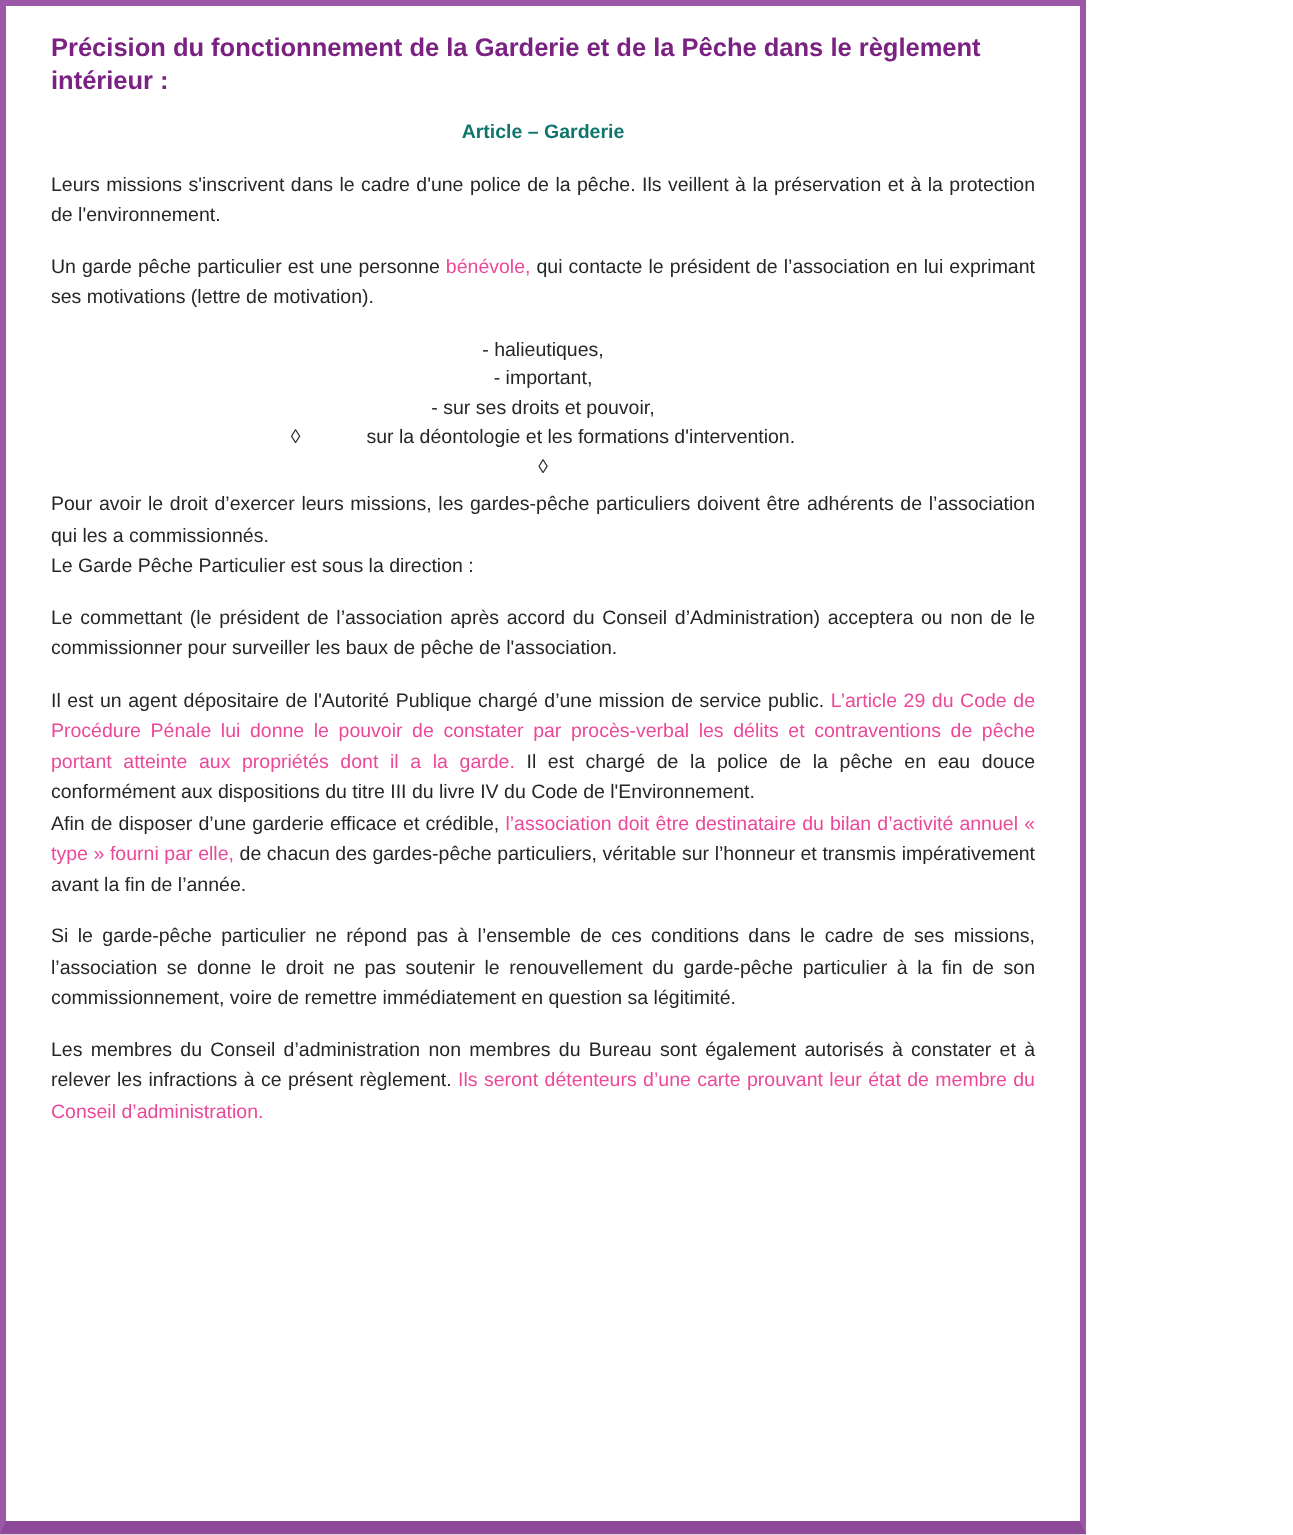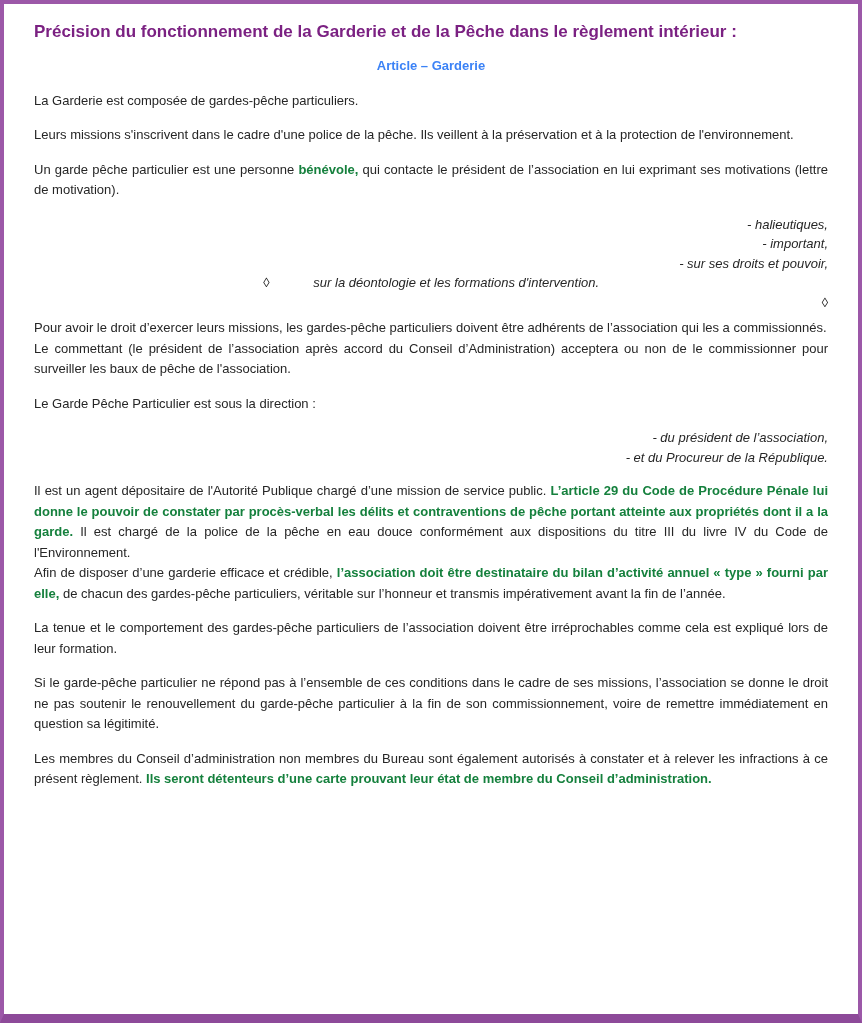--- a/index.html
+++ b/index.html
@@ -7,65 +7,64 @@
     padding: 0;
     background: #ffffff;
   }
   body {
     width: 862px;
     height: 1023px;
     font-family: "Liberation Sans", sans-serif;
   }
   .page {
     box-sizing: border-box;
-    width: 862px;
+    width: 724px;
     height: 1023px;
     background: #ffffff;
     border-left: 4px solid #9c58a8;
     border-right: 4px solid #9c58a8;
     border-top: 4px solid #9c58a8;
     border-bottom: 9px solid #8d4a99;
     padding: 17px 30px 0 30px;
     overflow: hidden;
   }
   .doc-title {
     font-size: 17px;
     font-weight: bold;
     color: #7b2182;
     line-height: 1.3;
     margin: 0 0 13px 0;
   }
   .subtitle {
     text-align: center;
     font-size: 13px;
     font-weight: bold;
-    color: #3b82f6;
+    color: #0f766e;
     margin: 0 0 14px 0;
     line-height: 20.5px;
   }
   .para {
     font-size: 13px;
     line-height: 20.5px;
     color: #262626;
     margin: 0 0 14px 0;
   }
   .just { text-align: justify; }
   .tight { margin-bottom: 0; }
   .hl {
-    color: #15803d;
-    font-weight: bold;
+    color: #ec4899;
+    font-weight: normal;
   }
   .center-block { margin: 0 0 14px 0; }
   .center-block.list-gap { margin-bottom: 6px; }
   .center-line {
-    text-align: right;
+    text-align: center;
     font-size: 13px;
     line-height: 19.5px;
     color: #262626;
-    font-style: italic;
   }
   .diamond-line {
     display: flex;
     justify-content: center;
     align-items: baseline;
     gap: 44px;
   }
   .diamond {
     font-size: 13px;
     color: #262626;
@@ -73,54 +72,48 @@
 </style>
 </head>
 <body>
 
 <div class="page">
 
   <h1 class="doc-title">Précision du fonctionnement de la Garderie et de la Pêche dans le règlement intérieur :</h1>
 
   <div class="subtitle">Article – Garderie</div>
 
-  <p class="para">La Garderie est composée de gardes-pêche particuliers.</p>
 
   <p class="para just">Leurs missions s'inscrivent dans le cadre d'une police de la pêche. Ils veillent à la préservation et à la protection de l'environnement.</p>
 
   <p class="para just"><span>Un garde pêche particulier est une personne </span><span class="hl">bénévole,</span><span> qui contacte le président de l’association en lui exprimant ses motivations (lettre de motivation).</span></p>
 
 
   <div class="center-block list-gap">
     <div class="center-line">- halieutiques,</div>
     <div class="center-line">- important,</div>
     <div class="center-line">- sur ses droits et pouvoir,</div>
     <div class="center-line diamond-line">
       <span class="diamond">◊</span>
       <span>sur la déontologie et les formations d'intervention.</span>
     </div>
     <div class="center-line">
       <span class="diamond">◊</span>
     </div>
   </div>
 
   <p class="para just tight">Pour avoir le droit d’exercer leurs missions, les gardes-pêche particuliers doivent être adhérents de l’association qui les a commissionnés.</p>
+  <p class="para">Le Garde Pêche Particulier est sous la direction :</p>
+
   <p class="para just">Le commettant (le président de l’association après accord du Conseil d’Administration) acceptera ou non de le commissionner pour surveiller les baux de pêche de l'association.</p>
 
-  <p class="para">Le Garde Pêche Particulier est sous la direction :</p>
-
-  <div class="center-block">
-    <div class="center-line">- du président de l’association,</div>
-    <div class="center-line">- et du Procureur de la République.</div>
-  </div>
 
   <p class="para just tight"><span>Il est un agent dépositaire de l'Autorité Publique chargé d’une mission de service public. </span><span class="hl">L’article 29 du Code de Procédure Pénale lui donne le pouvoir de constater par procès-verbal les délits et contraventions de pêche portant atteinte aux propriétés dont il a la garde.</span><span> Il est chargé de la police de la pêche en eau douce conformément aux dispositions du titre III du livre IV du Code de l'Environnement.</span></p>
 
 
   <p class="para just"><span>Afin de disposer d’une garderie efficace et crédible, </span><span class="hl">l’association doit être destinataire du bilan d’activité annuel « type » fourni par elle,</span><span> de chacun des gardes-pêche particuliers, véritable sur l’honneur et transmis impérativement avant la fin de l’année.</span></p>
 
-  <p class="para just">La tenue et le comportement des gardes-pêche particuliers de l’association doivent être irréprochables comme cela est expliqué lors de leur formation.</p>
 
   <p class="para just">Si le garde-pêche particulier ne répond pas à l’ensemble de ces conditions dans le cadre de ses missions, l’association se donne le droit ne pas soutenir le renouvellement du garde-pêche particulier à la fin de son commissionnement, voire de remettre immédiatement en question sa légitimité.</p>
 
   <p class="para just"><span>Les membres du Conseil d’administration non membres du Bureau sont également autorisés à constater et à relever les infractions à ce présent règlement. </span><span class="hl">Ils seront détenteurs d’une carte prouvant leur état de membre du Conseil d’administration.</span></p>
 
 </div>
 
 </body></html>

